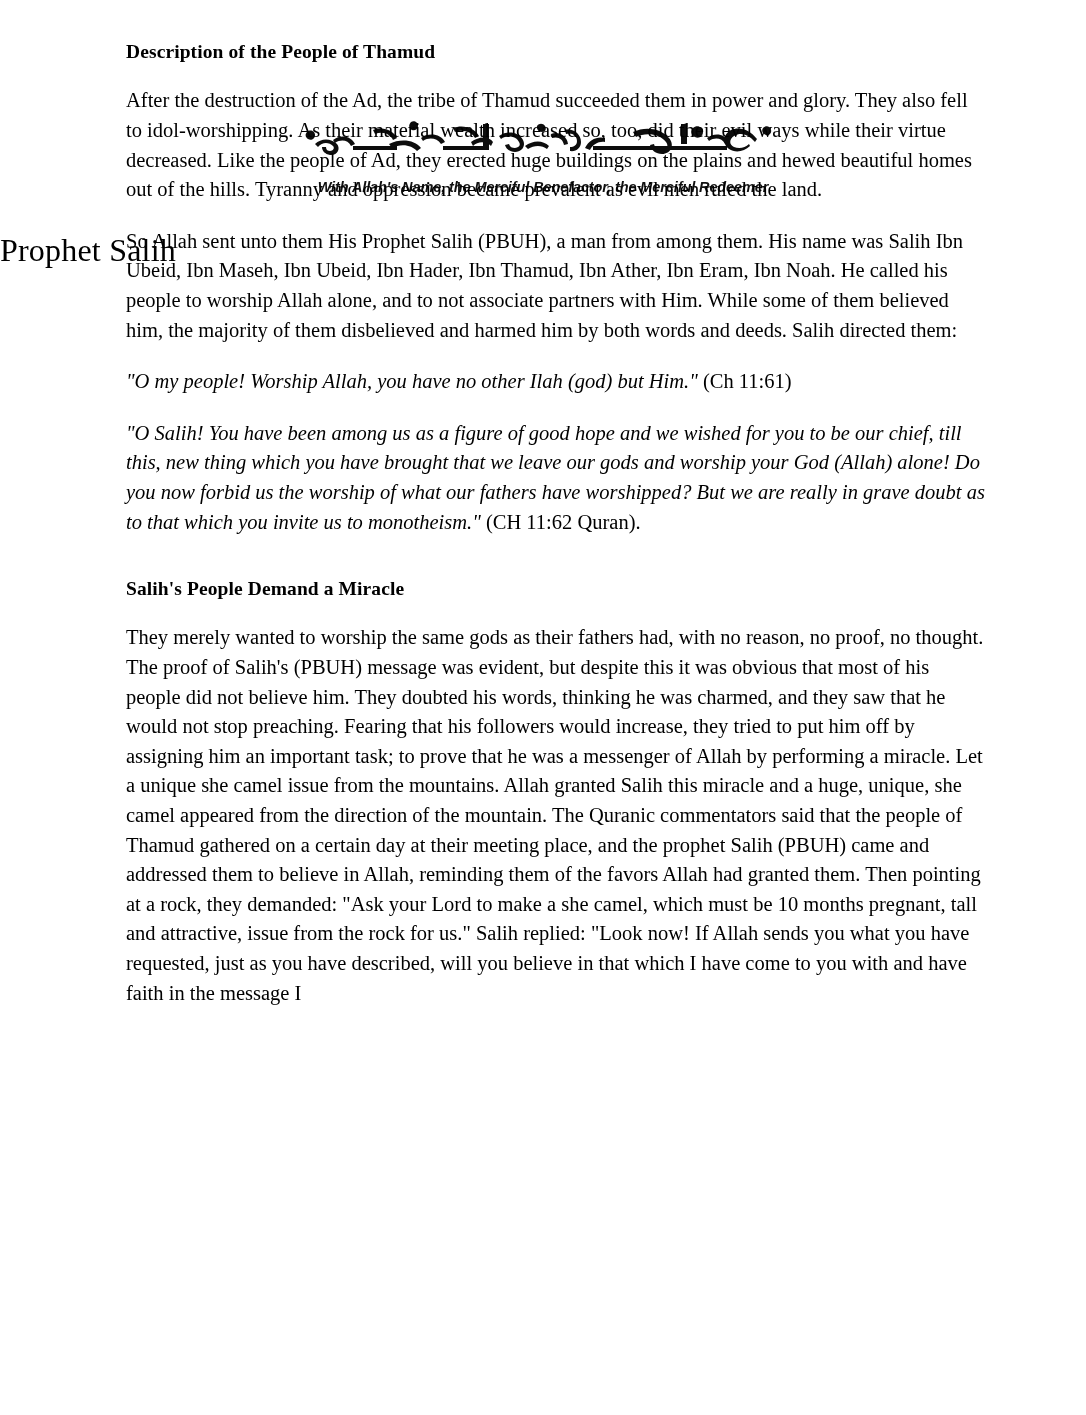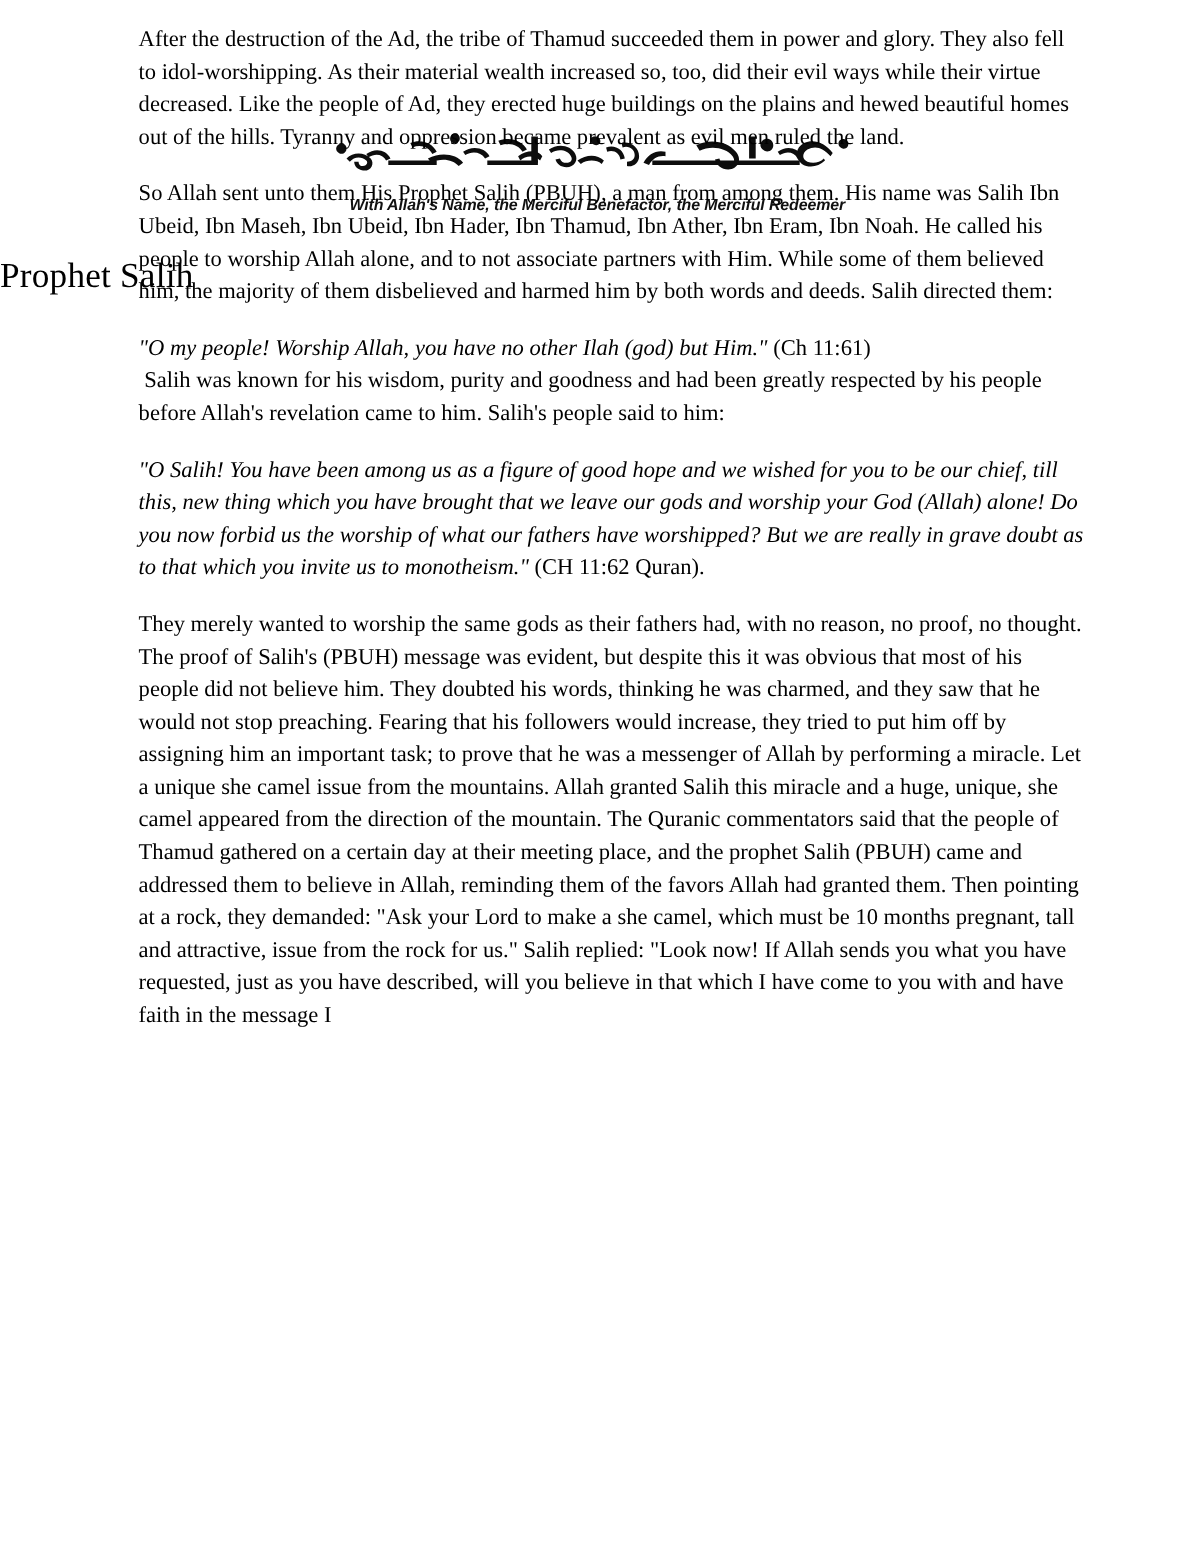--- a/index.html
+++ b/index.html
@@ -130,24 +130,26 @@
         <path d="M80 12 C90 8, 100 12, 104 20 L100 22 C97 16, 90 13, 82 16 Z"></path>
       </g>
     </svg>
     <div class="basmala-caption">With Allah's Name, the Merciful Benefactor, the Merciful Redeemer</div>
   </div>
 
   <h1 class="doc-title">Prophet Salih</h1>
 
   <div class="content">
 
+    <h2 class="section-heading">Description of the People of Thamud</h2>
     <p class="para">After the destruction of the Ad, the tribe of Thamud succeeded them in power and glory. They also fell to idol-worshipping. As their material wealth increased so, too, did their evil ways while their virtue decreased. Like the people of Ad, they erected huge buildings on the plains and hewed beautiful homes out of the hills. Tyranny and oppression became prevalent as evil men ruled the land.</p>
 
     <p class="para">So Allah sent unto them His Prophet Salih (PBUH), a man from among them. His name was Salih Ibn Ubeid, Ibn Maseh, Ibn Ubeid, Ibn Hader, Ibn Thamud, Ibn Ather, Ibn Eram, Ibn Noah. He called his people to worship Allah alone, and to not associate partners with Him. While some of them believed him, the majority of them disbelieved and harmed him by both words and deeds. Salih directed them:</p>
 
-    <p class="para"><span class="quote-italic">"O my people! Worship Allah, you have no other Ilah (god) but Him."</span><span class="roman"> (Ch 11:61)</span><br><span class="roman lead-space"> Salih was known for his wisdom, purity and goodness and had been greatly respected by his people before Allah's revelation came to him. Salih's people said to him:</span></p>
+    <p class="para"><span class="quote-italic">"O my people! Worship Allah, you have no other Ilah (god) but Him."</span><span class="roman"> (Ch 11:61)</span><br></p>
 
     <p class="para"><span class="quote-italic">"O Salih! You have been among us as a figure of good hope and we wished for you to be our chief, till this, new thing which you have brought that we leave our gods and worship your God (Allah) alone! Do you now forbid us the worship of what our fathers have worshipped? But we are really in grave doubt as to that which you invite us to monotheism."</span><span class="roman"> (CH 11:62 Quran).</span></p>
 
+    <h2 class="section-heading">Salih's People Demand a Miracle</h2>
     <p class="para">They merely wanted to worship the same gods as their fathers had, with no reason, no proof, no thought. The proof of Salih's (PBUH) message was evident, but despite this it was obvious that most of his people did not believe him. They doubted his words, thinking he was charmed, and they saw that he would not stop preaching. Fearing that his followers would increase, they tried to put him off by assigning him an important task; to prove that he was a messenger of Allah by performing a miracle. Let a unique she camel issue from the mountains. Allah granted Salih this miracle and a huge, unique, she camel appeared from the direction of the mountain. The Quranic commentators said that the people of Thamud gathered on a certain day at their meeting place, and the prophet Salih (PBUH) came and addressed them to believe in Allah, reminding them of the favors Allah had granted them. Then pointing at a rock, they demanded: "Ask your Lord to make a she camel, which must be 10 months pregnant, tall and attractive, issue from the rock for us." Salih replied: "Look now! If Allah sends you what you have requested, just as you have described, will you believe in that which I have come to you with and have faith in the message I</p>
 
   </div>
 </div>
 
 </body></html>

